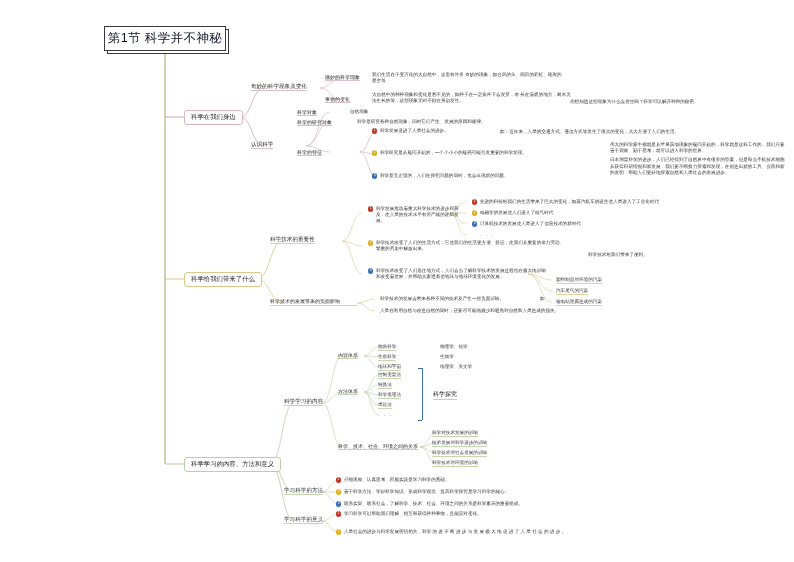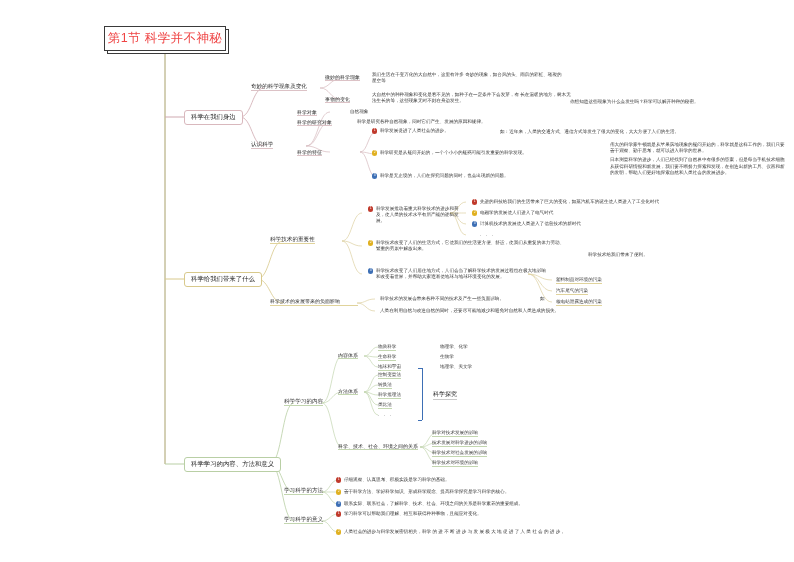--- a/index.html
+++ b/index.html
@@ -11,21 +11,21 @@
   #canvas{position:absolute;left:0;top:0;width:794px;height:562px;}
   svg.links{position:absolute;left:0;top:0;width:794px;height:562px;pointer-events:none;}
 
   .node{position:absolute;white-space:nowrap;box-sizing:border-box;}
 
   
   .root{
     left:104px;top:26px;width:122px;height:25px;
     border:1.4px solid #3a3a3a;background:#ffffff;
     display:flex;align-items:center;justify-content:center;
-    font-size:12.5px;color:#ef4444;letter-spacing:.4px;
+    font-size:12.5px;color:#0f172a;letter-spacing:.4px;
     box-shadow:3px 3px 0 -1px #ffffff, 3px 3px 0 0 #3a3a3a;
   }
 
   
   .l1{
     height:15px;padding:0 6px;border-radius:3px;
     display:flex;align-items:center;justify-content:center;
     font-size:6.4px;color:#222;background:#fff;border:0.8px solid #cfcfcf;
   }
   .l1.p{border-color:#d9b8bd;}

